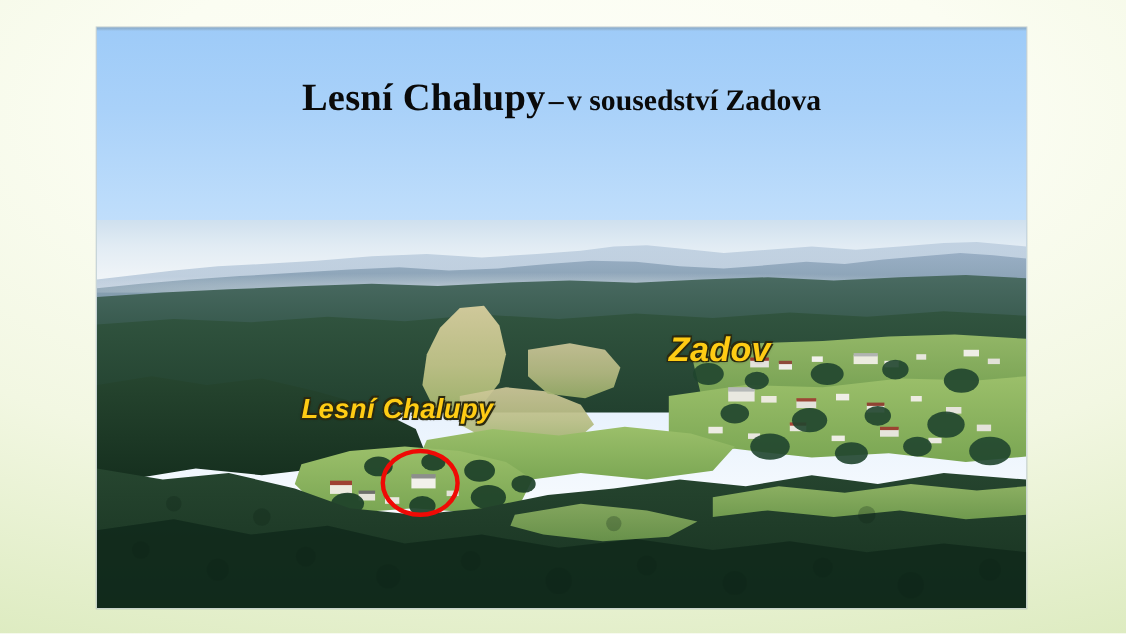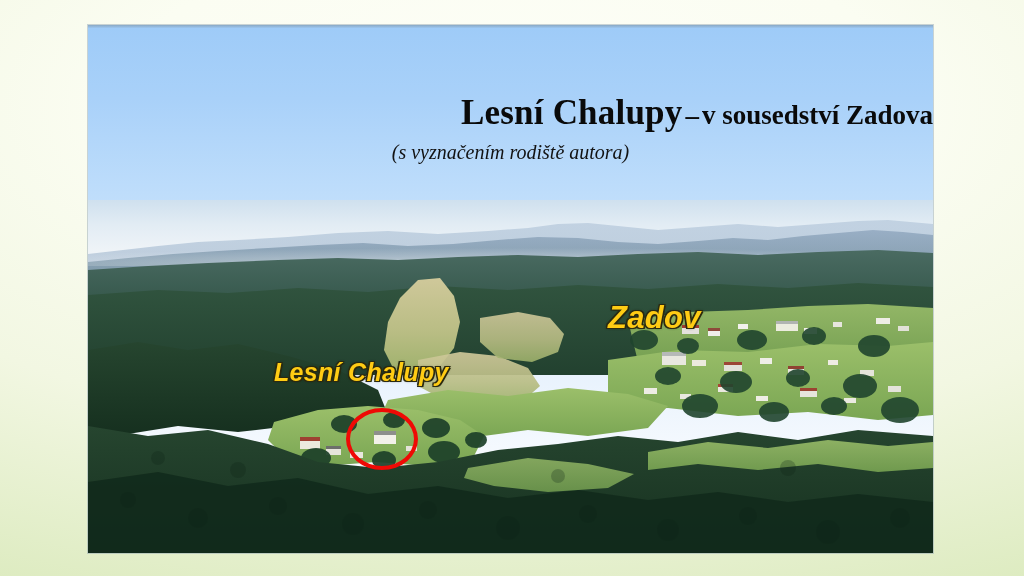--- a/index.html
+++ b/index.html
@@ -46,23 +46,23 @@
     left: 0; top: 0;
     width: 100%;
     height: 3px;
     background: linear-gradient(to bottom, rgba(120,140,155,0.55), rgba(140,165,185,0.12));
   }
 
   
   .title-block {
     position: absolute;
     left: 0;
-    top: 70px;
+    top: 46px;
     width: 845px;
-    text-align: right;
+    text-align: center;
     line-height: 1;
     white-space: nowrap;
   }
   .title-main {
     font-family: "Liberation Serif", serif;
     font-weight: bold;
     font-size: 35px;
     color: #0a0a0a;
     letter-spacing: 0.2px;
   }
@@ -148,21 +148,20 @@
 
 <div class="slide">
 
   <div class="content-panel">
     <div class="panel-top-edge"></div>
 
     <div class="title-block">
       <span class="title-main">Lesní Chalupy</span><span class="title-dash">–</span><span class="title-sub-inline">v sousedství Zadova</span>
     </div>
 
-    <div class="subtitle">(s vyznačením rodiště autora)</div>
 
     <div class="photo">
       <svg width="845" height="353" viewBox="0 0 845 353" xmlns="http://www.w3.org/2000/svg">
         <defs>
           <linearGradient id="skyG" x1="0" y1="0" x2="0" y2="1">
             <stop offset="0%" stop-color="#cfe0ee"></stop>
             <stop offset="35%" stop-color="#e2ecf4"></stop>
             <stop offset="70%" stop-color="#eef3f7"></stop>
             <stop offset="100%" stop-color="#f4f7f9"></stop>
           </linearGradient>

